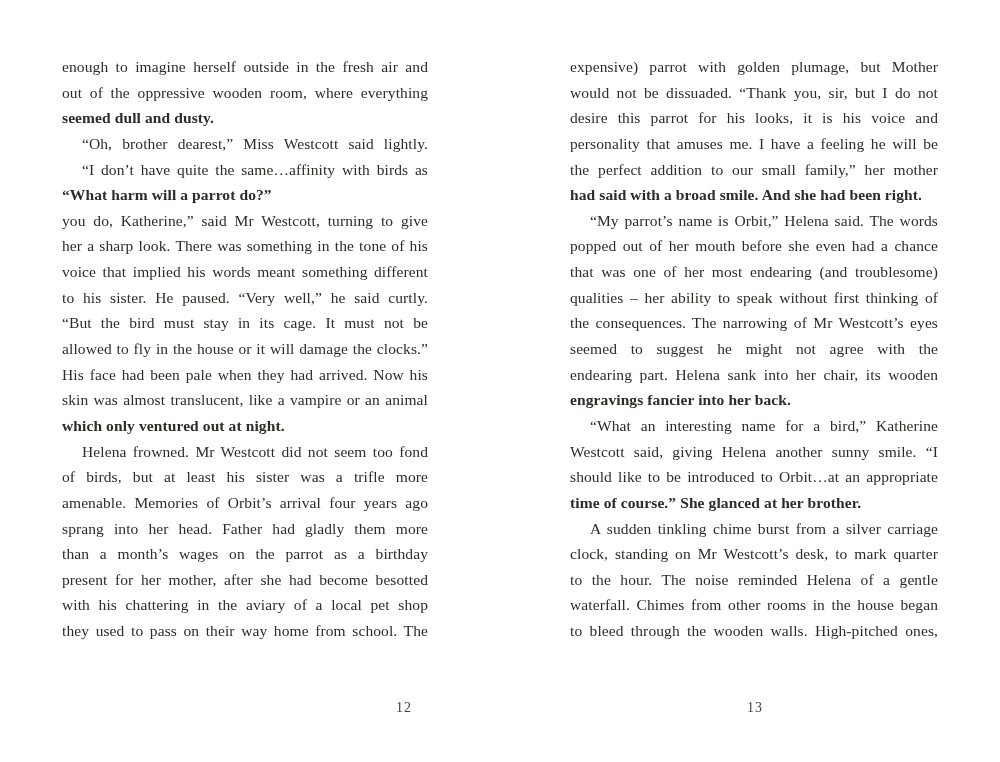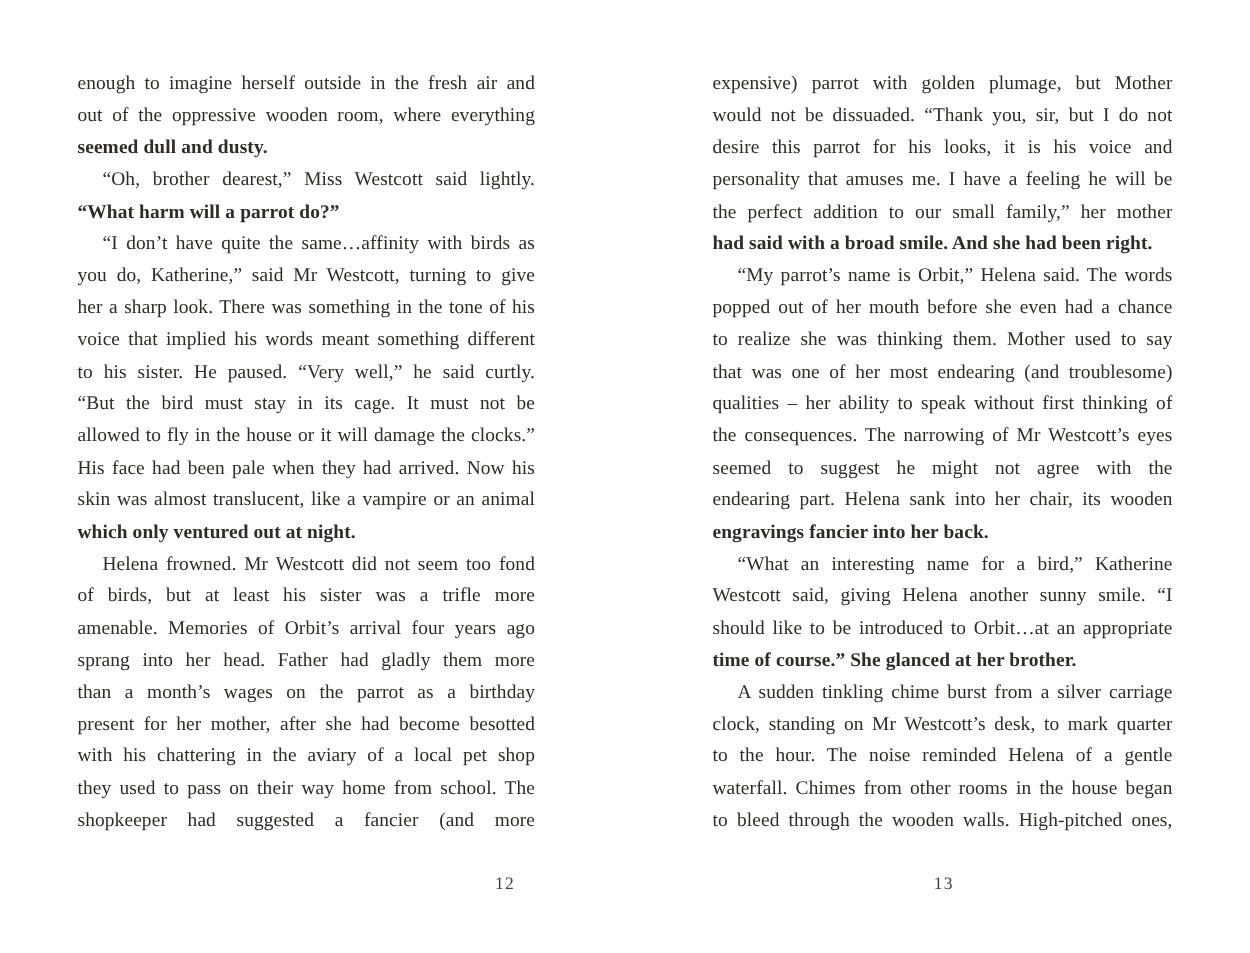--- a/index.html
+++ b/index.html
@@ -69,51 +69,49 @@
 </style>
 </head>
 <body>
 
 <div class="spread">
   <div class="text-column left">
       <div class="line">enough to imagine herself outside in the fresh air and</div>
       <div class="line">out of the oppressive wooden room, where everything</div>
       <div class="line pend">seemed dull and dusty.</div>
       <div class="line indent">“Oh, brother dearest,” Miss Westcott said lightly.</div>
+      <div class="line indent">“I don’t have quite the same…affinity with birds as</div>
       <div class="line pend">“What harm will a parrot do?”</div>
-      <div class="line indent">“I don’t have quite the same…affinity with birds as</div>
       <div class="line">you do, Katherine,” said Mr Westcott, turning to give</div>
       <div class="line">her a sharp look. There was something in the tone of his</div>
       <div class="line">voice that implied his words meant something different</div>
       <div class="line">to his sister. He paused. “Very well,” he said curtly.</div>
       <div class="line">“But the bird must stay in its cage. It must not be</div>
       <div class="line">allowed to fly in the house or it will damage the clocks.”</div>
       <div class="line">His face had been pale when they had arrived. Now his</div>
       <div class="line">skin was almost translucent, like a vampire or an animal</div>
       <div class="line pend">which only ventured out at night.</div>
       <div class="line indent">Helena frowned. Mr Westcott did not seem too fond</div>
       <div class="line">of birds, but at least his sister was a trifle more</div>
       <div class="line">amenable. Memories of Orbit’s arrival four years ago</div>
       <div class="line">sprang into her head. Father had gladly them more</div>
       <div class="line">than a month’s wages on the parrot as a birthday</div>
       <div class="line">present for her mother, after she had become besotted</div>
       <div class="line">with his chattering in the aviary of a local pet shop</div>
       <div class="line">they used to pass on their way home from school. The</div>
-      <div class="line">shopkeeper had suggested a fancier (and more</div>
     </div>
   <div class="text-column right">
       <div class="line">expensive) parrot with golden plumage, but Mother</div>
       <div class="line">would not be dissuaded. “Thank you, sir, but I do not</div>
       <div class="line">desire this parrot for his looks, it is his voice and</div>
       <div class="line">personality that amuses me. I have a feeling he will be</div>
       <div class="line">the perfect addition to our small family,” her mother</div>
       <div class="line pend">had said with a broad smile. And she had been right.</div>
       <div class="line indent">“My parrot’s name is Orbit,” Helena said. The words</div>
       <div class="line">popped out of her mouth before she even had a chance</div>
-      <div class="line">to realize she was thinking them. Mother used to say</div>
       <div class="line">that was one of her most endearing (and troublesome)</div>
       <div class="line">qualities – her ability to speak without first thinking of</div>
       <div class="line">the consequences. The narrowing of Mr Westcott’s eyes</div>
       <div class="line">seemed to suggest he might not agree with the</div>
       <div class="line">endearing part. Helena sank into her chair, its wooden</div>
       <div class="line pend">engravings fancier into her back.</div>
       <div class="line indent">“What an interesting name for a bird,” Katherine</div>
       <div class="line">Westcott said, giving Helena another sunny smile. “I</div>
       <div class="line">should like to be introduced to Orbit…at an appropriate</div>
       <div class="line pend">time of course.” She glanced at her brother.</div>

